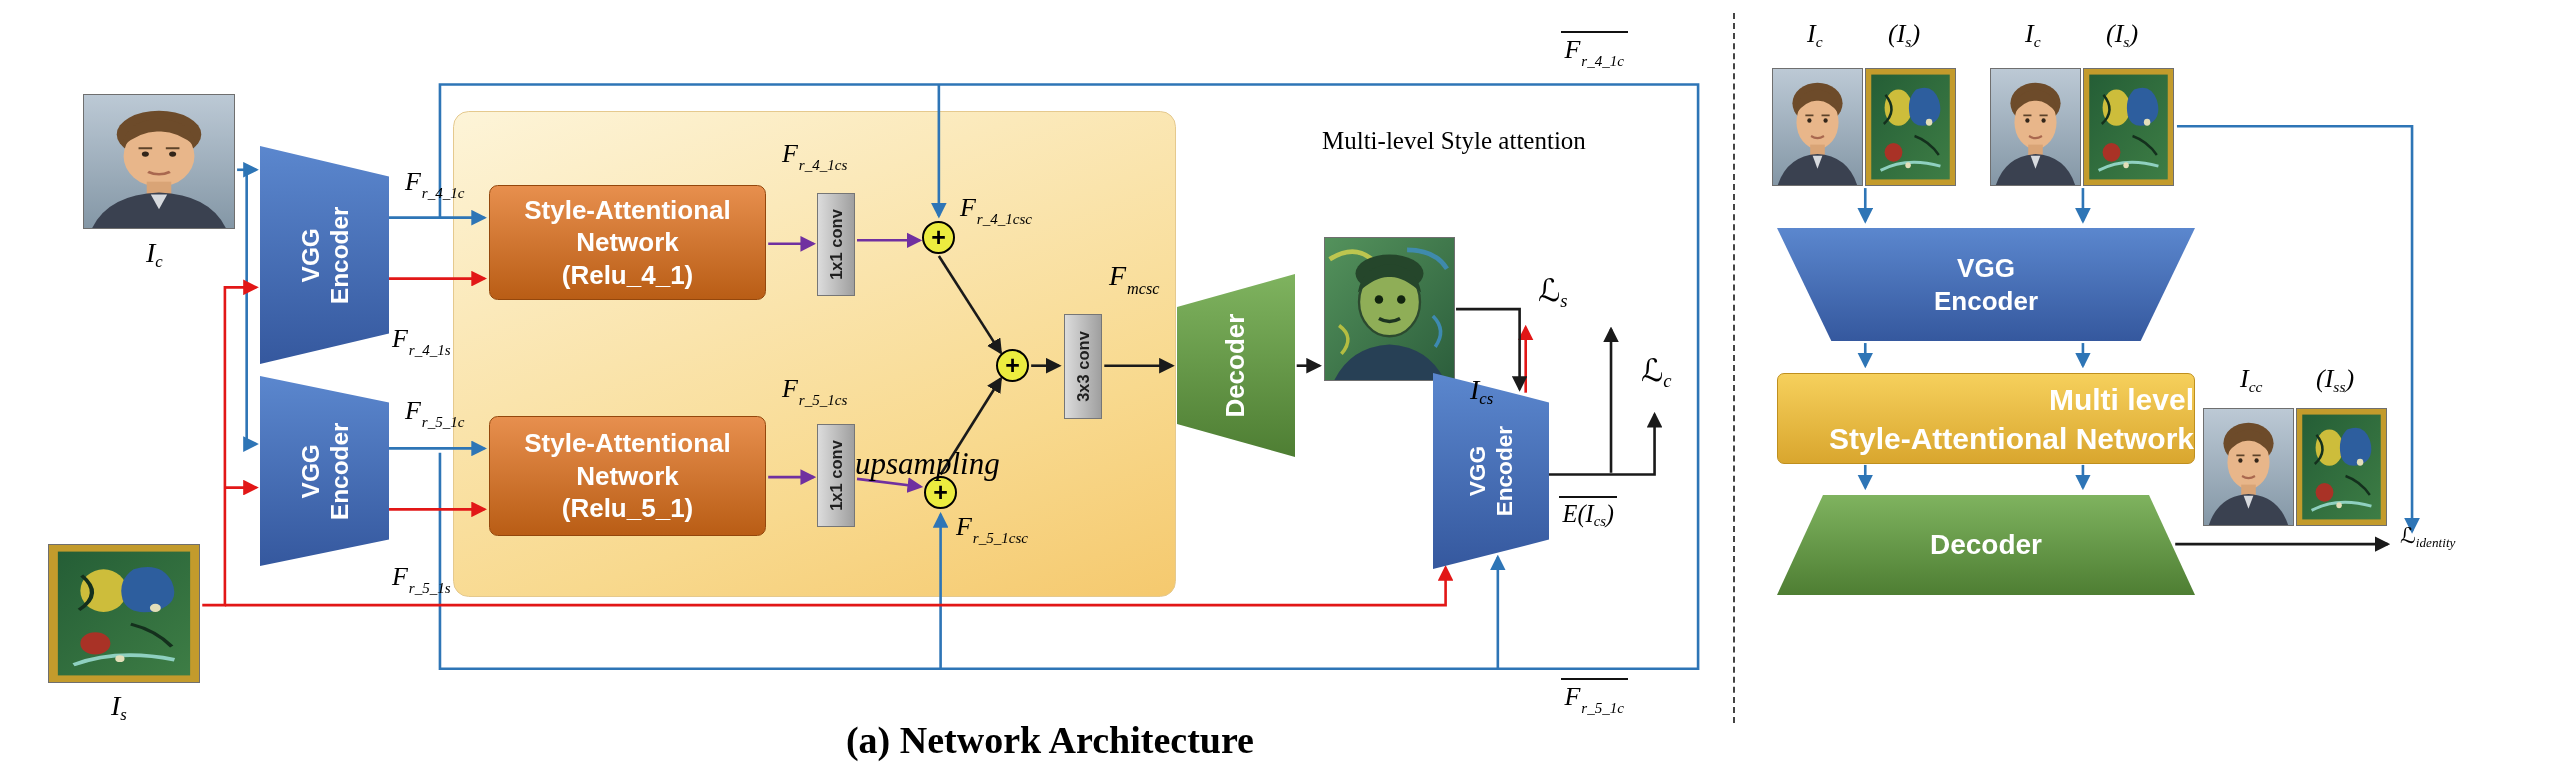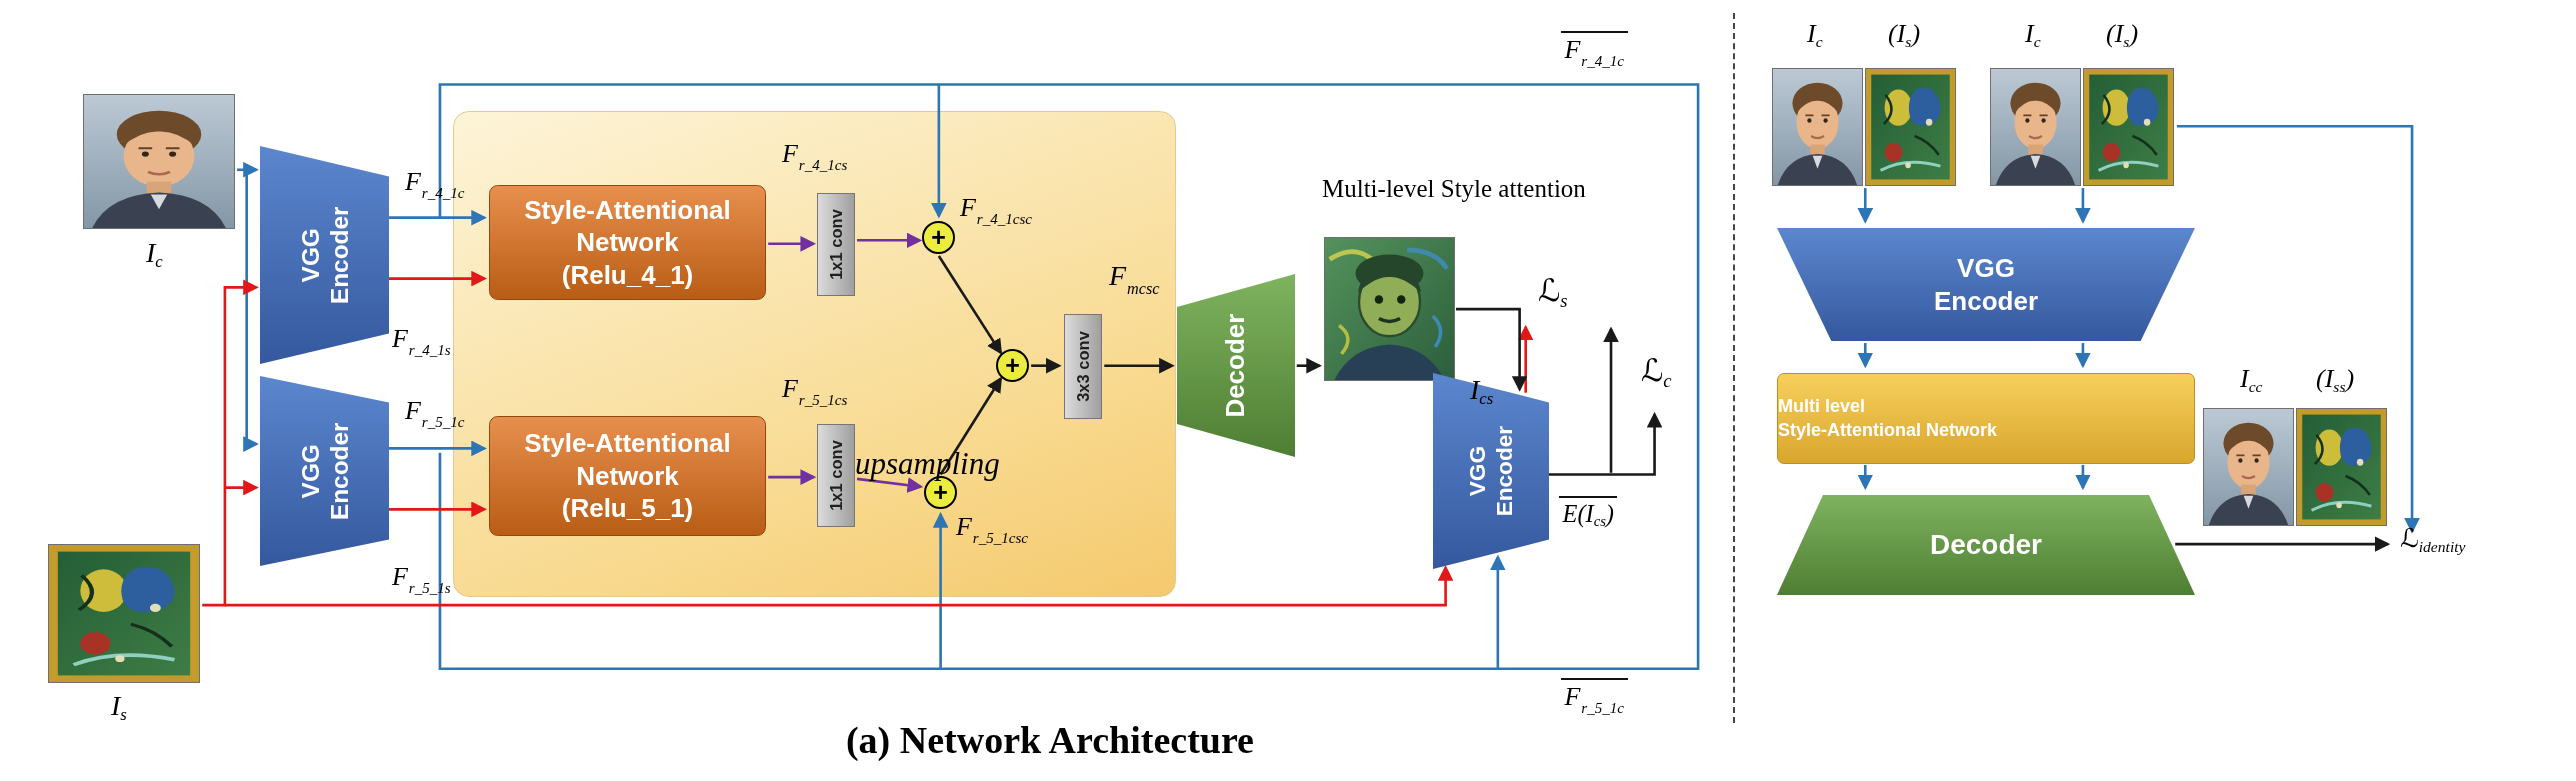--- a/index.html
+++ b/index.html
@@ -6,38 +6,38 @@
   body { background:#fff; font-family:"Liberation Sans", sans-serif; }
   .stage { position:relative; width:2576px; height:781px; background:#fff; overflow:hidden; }
   .abs { position:absolute; }
 
   
   .math { font-family:"Liberation Serif","DejaVu Serif","DejaVu Sans",serif; font-style:italic; color:#000; white-space:nowrap; z-index:6; }
   .math .scripts { display:inline-flex; flex-direction:row; align-items:flex-start; font-size:0.58em; line-height:1.02; vertical-align:-0.55em; margin-left:0.9px; }
   .math .sb { font-size:0.6em; vertical-align:-0.3em; }
   .overl { border-top:2.6px solid #111; padding:1.7px 3.5px 0 3.5px; }
   .fs26{font-size:22.6px;} .fs28{font-size:24.4px;} .fs30{font-size:26px;}
-  .fs32{font-size:28px;} .fs34{font-size:26px;text-align:right;} .fs36{font-size:31px;}
-  .note { font-family:"Liberation Serif","DejaVu Serif",serif; font-size:25px; color:#000; z-index:6;margin-top:48px; }
+  .fs32{font-size:28px;} .fs34{font-size:22px;text-align:right;} .fs36{font-size:31px;}
+  .note { font-family:"Liberation Serif","DejaVu Serif",serif; font-size:25px; color:#000; z-index:6; }
   .caption { font-family:"Liberation Serif","DejaVu Serif",serif; font-weight:bold; font-size:38px; color:#000; text-align:right; z-index:6; }
 
   
   .trap { display:flex; align-items:center; justify-content:center; z-index:4; }
   .blue-trap { background:linear-gradient(180deg,#5b87ce,#35589e); }
   .enc-left  { clip-path:polygon(0 0, 100% 14%, 100% 86%, 0 100%); }
   .enc-right { clip-path:polygon(0 0, 100% 15%, 100% 85%, 0 100%); }
   .vtext { transform:rotate(-90deg); text-align:center; font-size:24.4px; font-weight:bold; color:#fff; line-height:1.2; white-space:nowrap; }
   .panel-yellow { background:linear-gradient(160deg,#fdf4d8 0%,#f8d98e 70%,#f5c96e 100%); border:0.9px solid #e5c98e; border-radius:15.7px; z-index:1; }
   .sanet { background:linear-gradient(180deg,#e78f4e,#b95d15); border:0.9px solid #94470c; border-radius:8.7px; color:#fff; font-weight:bold; display:flex; flex-direction:column; align-items:center; justify-content:center; text-align:center; font-size:26px; line-height:1.25; z-index:4; padding:3.5px 12.2px; }
   .conv { background:linear-gradient(90deg,#dcdcdc,#9f9f9f); border:0.9px solid #767676; display:flex; align-items:center; justify-content:center; z-index:4; }
   .ctext { transform:rotate(-90deg); font-size:16.5px; color:#1f1f1f; font-weight:600; white-space:nowrap; }
   .adder { width:33px; height:33px; border-radius:50%; background:#ecec3f; border:2.6px solid #000; display:flex; align-items:center; justify-content:center; font-size:25px; font-weight:bold; color:#000; line-height:1; z-index:5; }
   .dec-a { background:linear-gradient(180deg,#7fb35f,#4e7e33); clip-path:polygon(0 18%, 100% 0, 100% 100%, 0 82%); }
   .vgg-b { background:linear-gradient(180deg,#5b87ce,#35589e); clip-path:polygon(0 0, 100% 0, 87% 100%, 13% 100%); flex-direction:column; color:#fff; font-weight:bold; font-size:26px; line-height:1.25; text-align:center; }
-  .msanet { background:linear-gradient(180deg,#f6d05c,#d9a62e); border:0.9px solid #bf8f1e; border-radius:7px; display:flex; flex-direction:column; align-items:flex-start; justify-content:center; color:#fff; font-weight:bold; font-size:18px; line-height:1.3; text-align:center; z-index:4; }
+  .msanet { background:linear-gradient(180deg,#f6d05c,#d9a62e); border:0.9px solid #bf8f1e; border-radius:7px; display:flex; flex-direction:column; align-items:flex-end; justify-content:center; color:#fff; font-weight:bold; font-size:30px; line-height:1.3; text-align:center; z-index:4; }
   .dec-b { background:linear-gradient(180deg,#7fb35f,#4e7e33); clip-path:polygon(11% 0, 89% 0, 100% 100%, 0 100%); color:#fff; font-weight:bold; font-size:28px; z-index:4; }
   .imgbox { position:absolute; border:0.9px solid #6f6f6f; z-index:4; background:#fff; }
   .imgbox svg { display:block; width:100%; height:100%; }
   .divider { border-left:2.6px dashed #444; z-index:3; }
   .wires { left:0; top:0; z-index:2; }
 </style>
 </head>
 <body>
 
 <svg width="0" height="0" style="position:absolute" aria-hidden="true">

